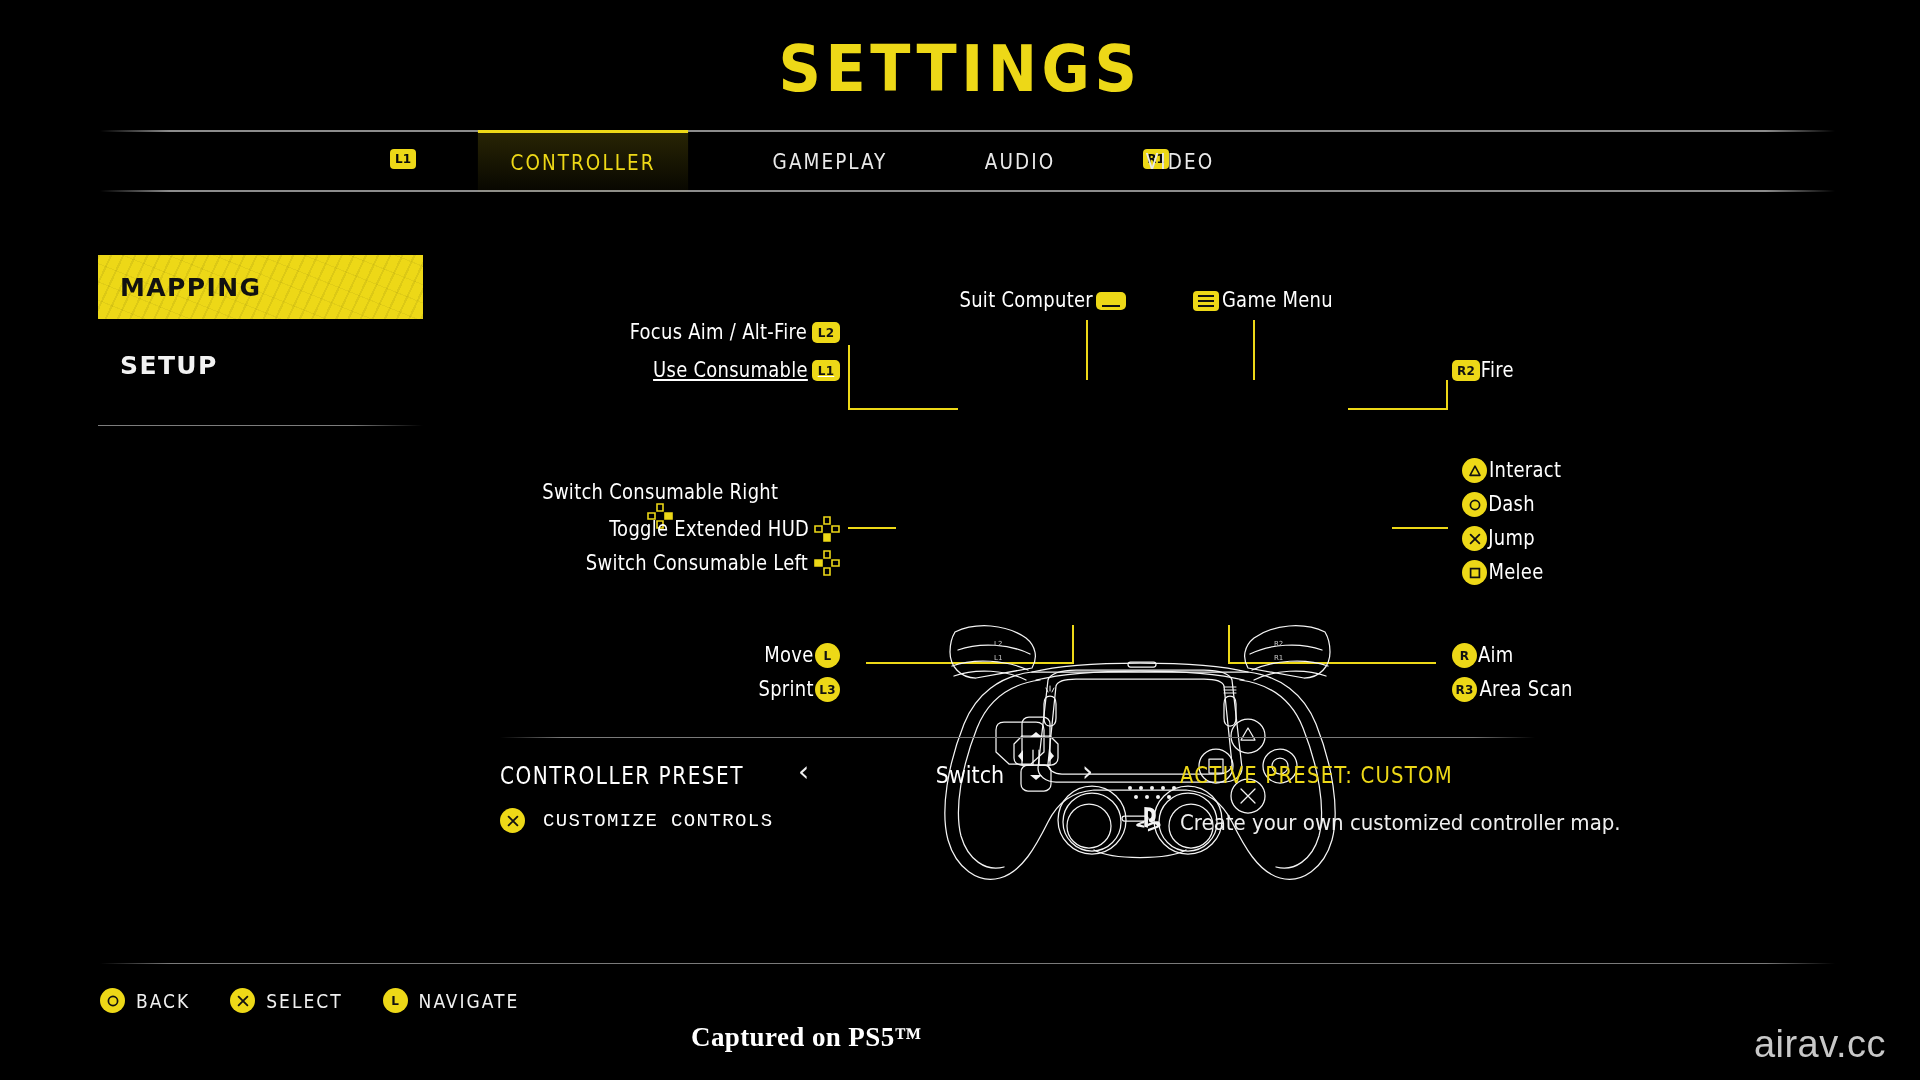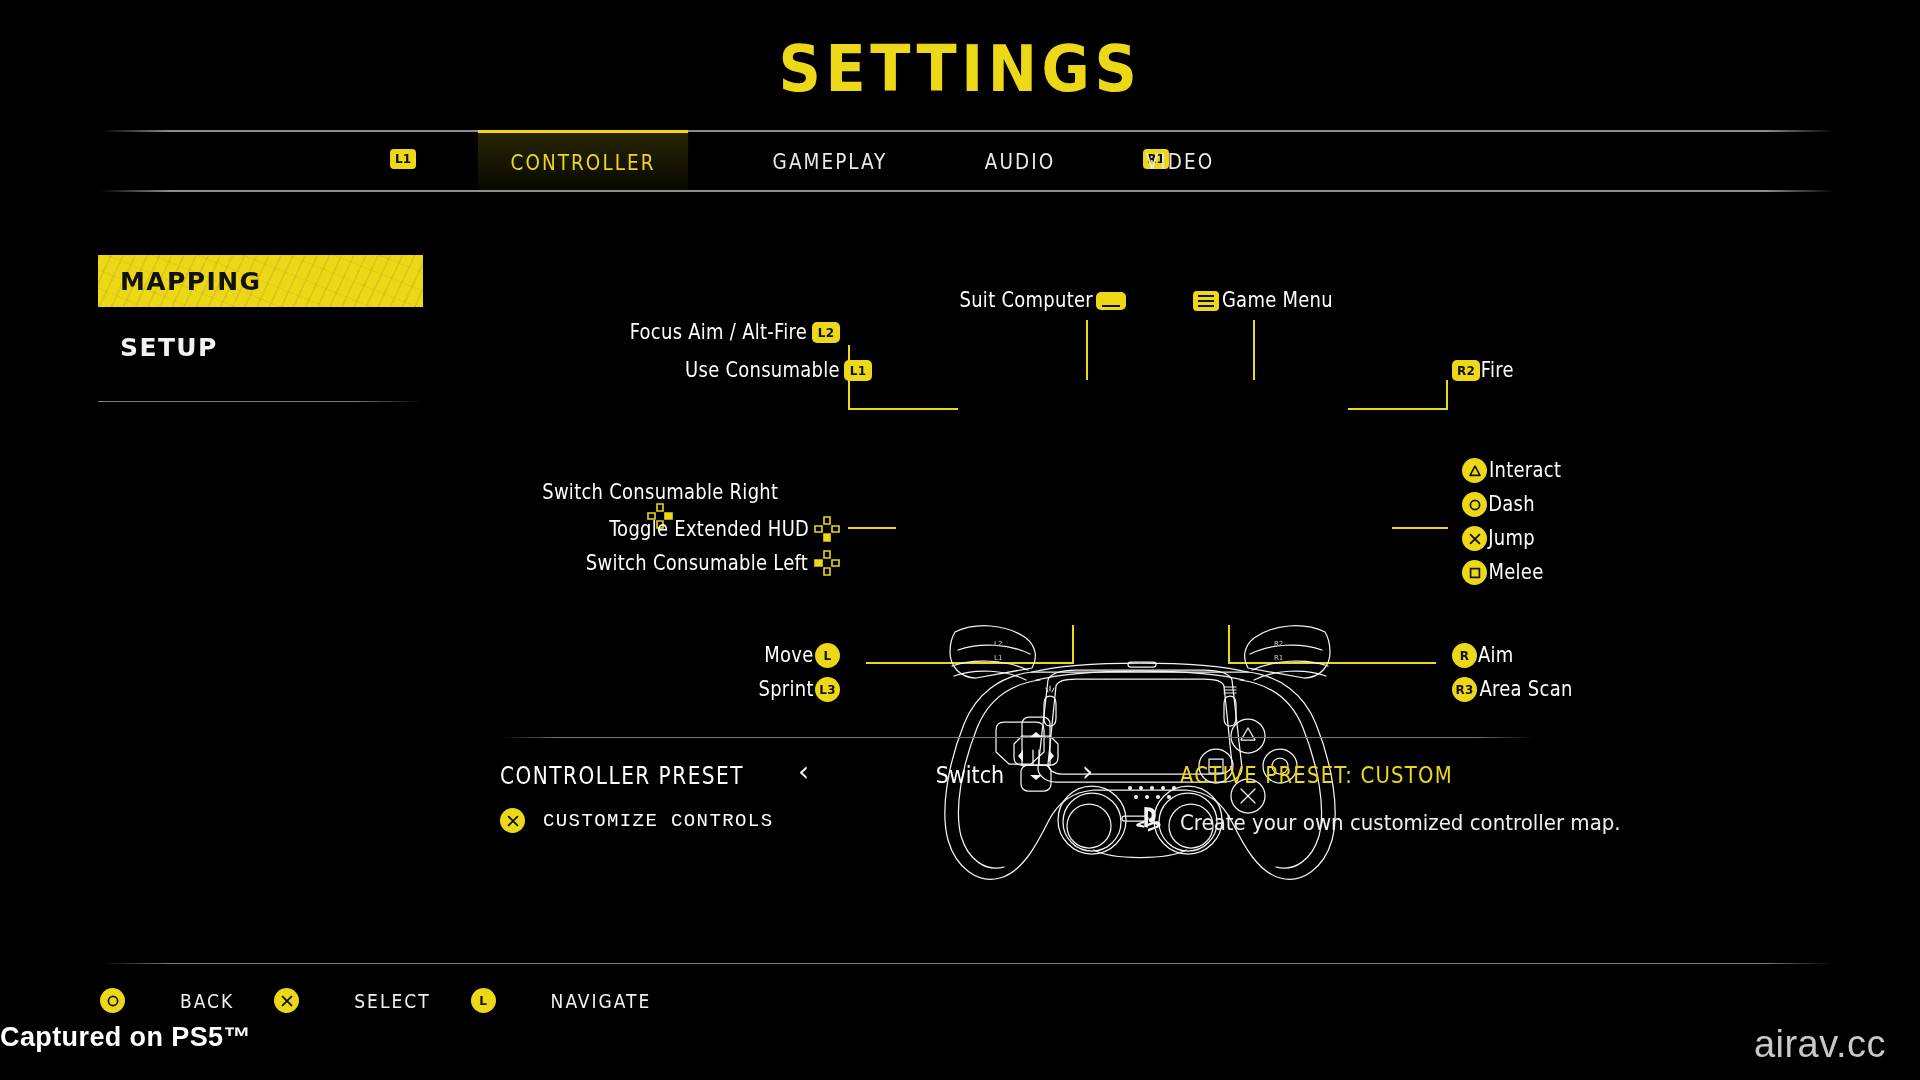--- a/index.html
+++ b/index.html
@@ -51,21 +51,21 @@
     border-radius:4px;
     font-family:"DejaVu Sans", sans-serif;
     font-weight:bold;
     line-height:1;
   }
   .kb-tab { position:absolute; top:19px; width:26px; height:20px; font-size:12px; }
 
   
   .sidebar { position:absolute; left:98px; top:255px; width:325px; }
   .side-item {
-    height:52px; display:flex; align-items:center;
+    height:64px; display:flex; align-items:center;
     padding-left:22px;
     font-family:"DejaVu Sans", sans-serif;
     font-weight:bold; font-size:25px; letter-spacing:1.4px;
     color:#f2f2f2;
     position:relative;
   }
   .side-item.selected {
     color:#111;
     background:
       repeating-linear-gradient(115deg, rgba(0,0,0,0.07) 0 2px, rgba(0,0,0,0) 2px 11px),
@@ -170,25 +170,25 @@
 
   
   .footer-rule {
     position:absolute; left:100px; top:963px; width:1735px; height:1px;
     background:linear-gradient(to right, rgba(140,140,140,0) 0%, #7a7a7a 4%, #7a7a7a 96%, rgba(140,140,140,0) 100%);
   }
   .legend { position:absolute; left:100px; top:988px; display:flex; align-items:center; gap:40px; }
   .legend-item { display:flex; align-items:center; gap:11px; }
   .legend-item .txt {
     font-family:"DejaVu Sans Condensed","DejaVu Sans", sans-serif;
-    font-size:19px; letter-spacing:2px; color:#f0f0f0;margin-left:44px;
+    font-size:19px; letter-spacing:2px; color:#f0f0f0;
   }
   .captured {
-    position:absolute; left:0; top:1022px; width:1613px; 
-    font-family:Liberation Sans, sans-serif; font-weight:bold;
+    position:absolute; left:0; top:1022px; width:1613px; text-align:center;
+    font-family:Liberation Serif, serif; font-weight:bold;
     font-size:27px; color:#fff; letter-spacing:0.4px;
   }
   .watermark {
     position:absolute; right:34px; bottom:14px;
     font-family:"Liberation Sans", sans-serif;
     font-size:38px; color:#d8d8d8; opacity:0.93; letter-spacing:0.5px;
   }
 </style>
 </head>
 <body>
@@ -244,21 +244,21 @@
       <span class="txt">Game Menu</span>
     </div>
 
     <div class="conn v" style="left:1086px; top:70px; height:60px;"></div>
     <div class="conn v" style="left:1253px; top:70px; height:60px;"></div>
 
     <div class="lbl right-align" style="left:560px; top:72px; width:280px;">
       <span class="txt">Focus Aim / Alt-Fire</span>
       <span class="keybadge chip rr">L2</span>
     </div>
-    <div class="lbl right-align" style="left:592px; top:110px; width:280px;">
+    <div class="lbl right-align" style="left:560px; top:110px; width:280px;text-decoration:underline;">
       <span class="txt">Use Consumable</span>
       <span class="keybadge chip rr">L1</span>
     </div>
     <div class="conn h" style="left:848px; top:158px; width:110px;"></div>
     <div class="conn v" style="left:848px; top:95px; height:65px;"></div>
 
     <div class="lbl" style="left:1452px; top:110px;">
       <span class="keybadge chip rr">R2</span>
       <span class="txt">Fire</span>
     </div>

